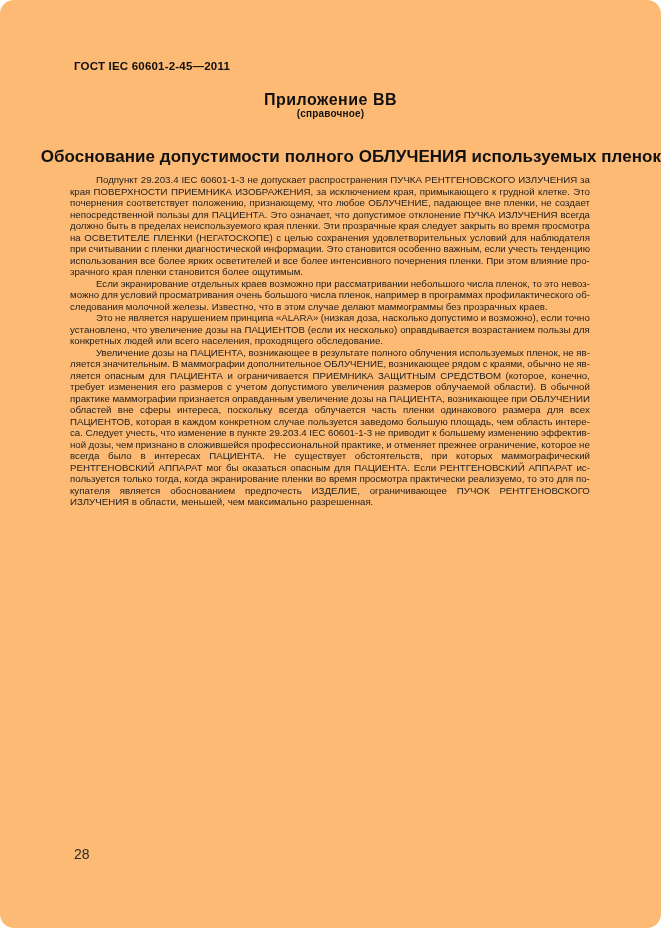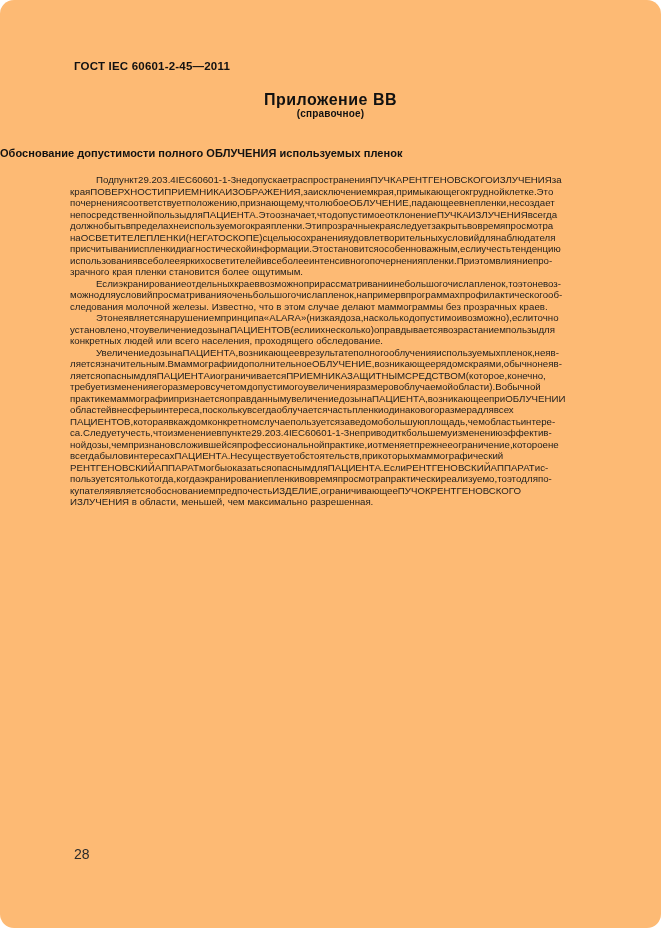--- a/index.html
+++ b/index.html
@@ -48,22 +48,22 @@
     font-weight: bold;
     letter-spacing: 0.2px;
     color: #111111;
     line-height: 14px;
   }
   .section-heading {
     position: absolute;
     left: 0;
     right: 0;
     top: 147px;
-    text-align: left;
-    font-size: 11px;
+    text-align: right;
+    font-size: 17px;
     font-weight: bold;
     letter-spacing: 0.05px;
     color: #111111;
   }
   .body-text {
     position: absolute;
     left: 70px;
     top: 174px;
     width: 520px;
     font-size: 9.7px;
@@ -76,21 +76,21 @@
   .para + .para {
     margin-top: 0px;
   }
   .ln {
     display: block;
     white-space: nowrap;
   }
   
   .ln.just {
     display: flex;
-    justify-content: flex-start;
+    justify-content: space-between;
   }
   .ln.just > span {
     white-space: pre;
   }
   .ln.indent-pad {
     padding-left: 26px;
   }
   .page-number {
     position: absolute;
     left: 74px;

